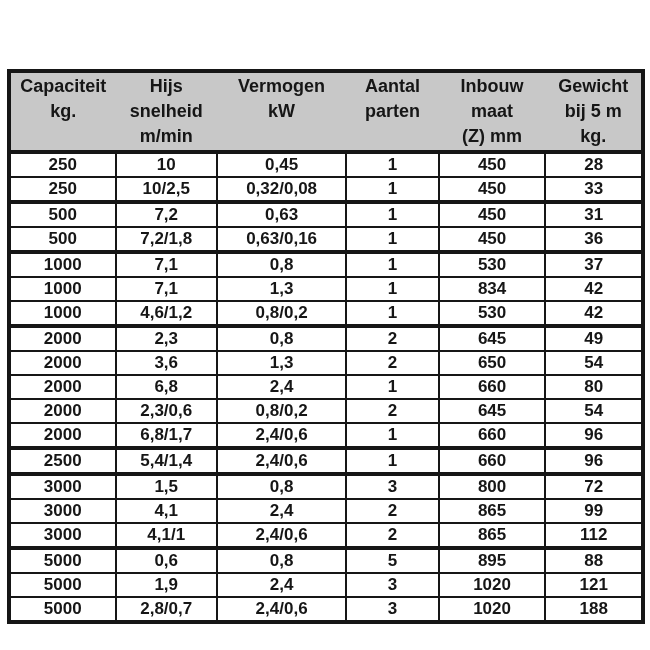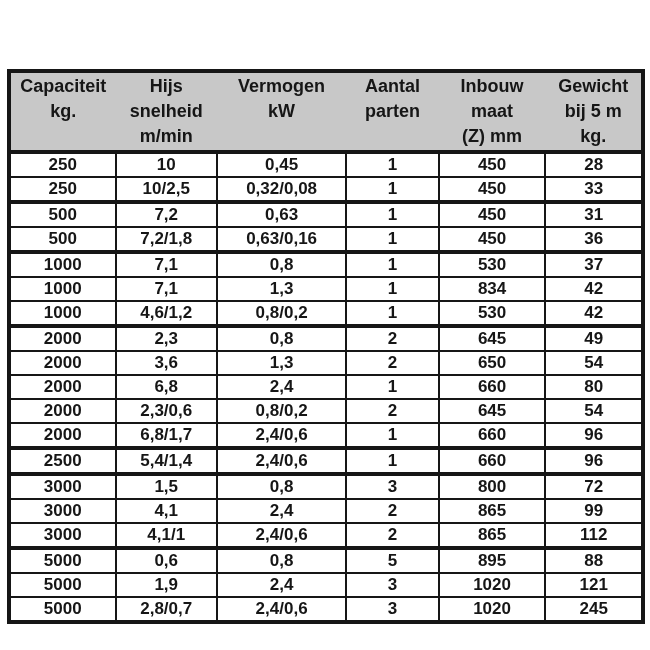--- a/index.html
+++ b/index.html
@@ -246,17 +246,17 @@
           <td>3</td>
           <td>1020</td>
           <td>121</td>
         </tr>
         <tr class="group-end">
           <td>5000</td>
           <td>2,8/0,7</td>
           <td>2,4/0,6</td>
           <td>3</td>
           <td>1020</td>
-          <td>245</td>
+          <td>188</td>
         </tr>
       </tbody>
   </table>
 </div>
 
 </body></html>

